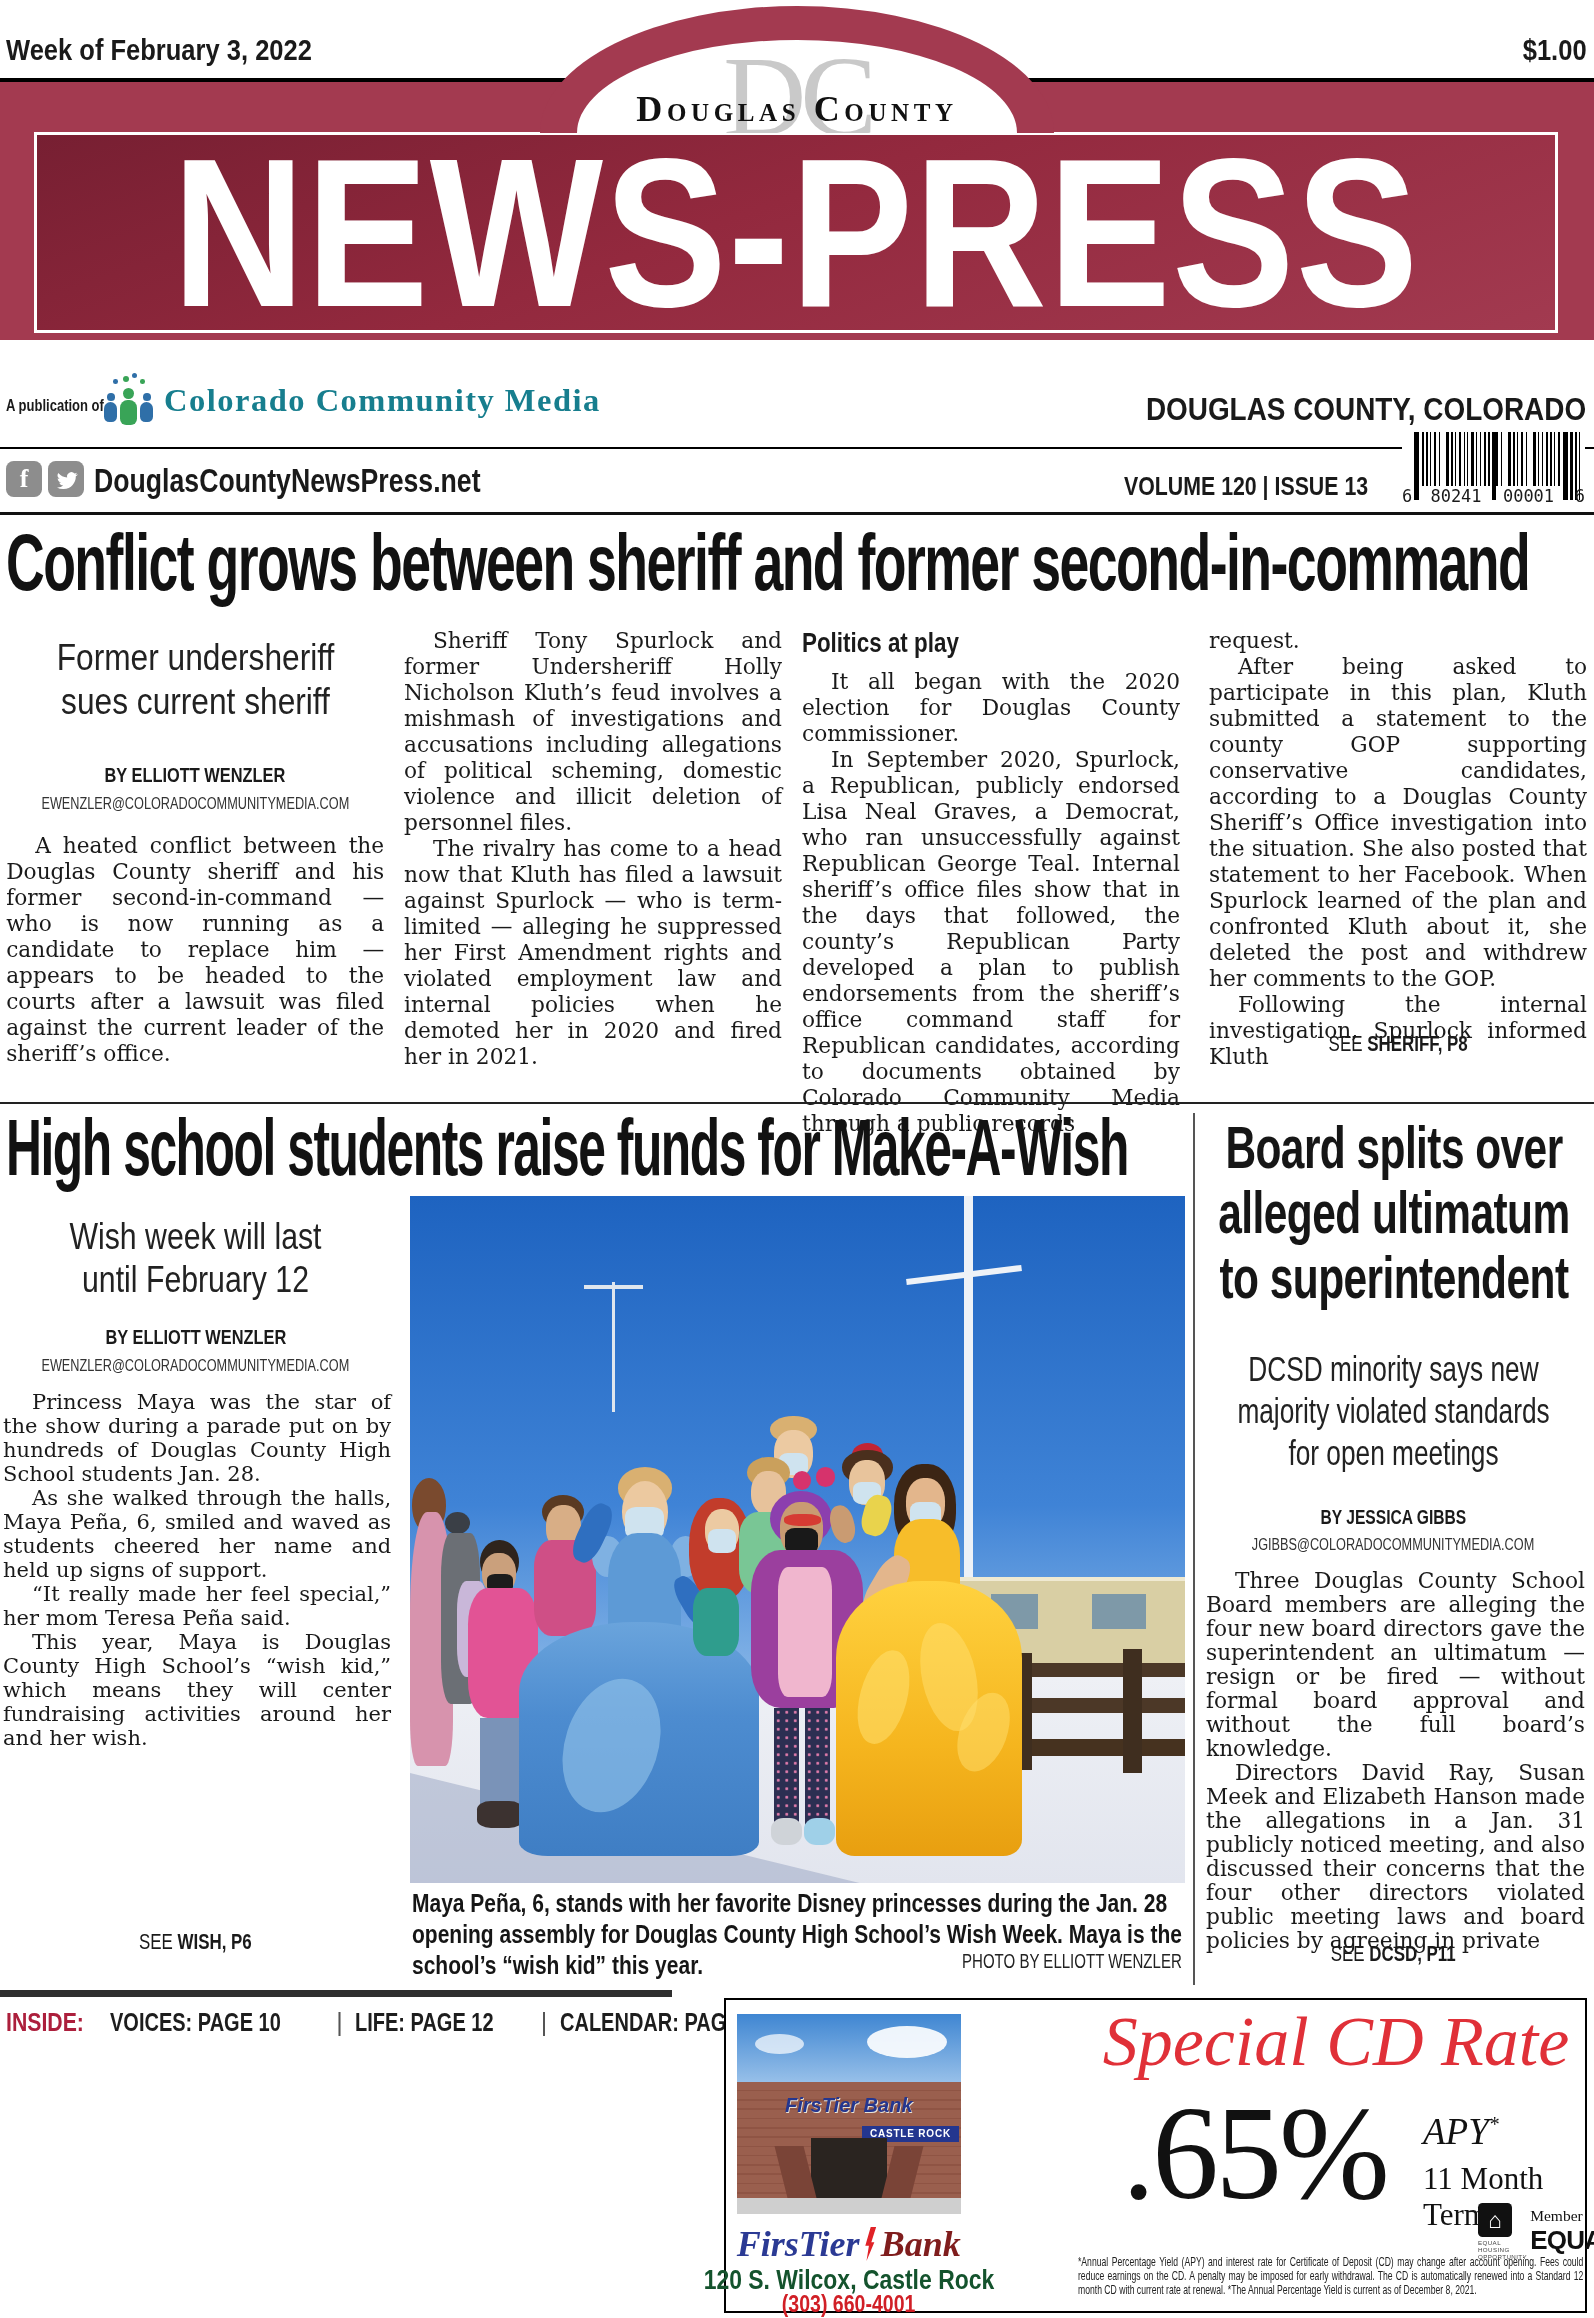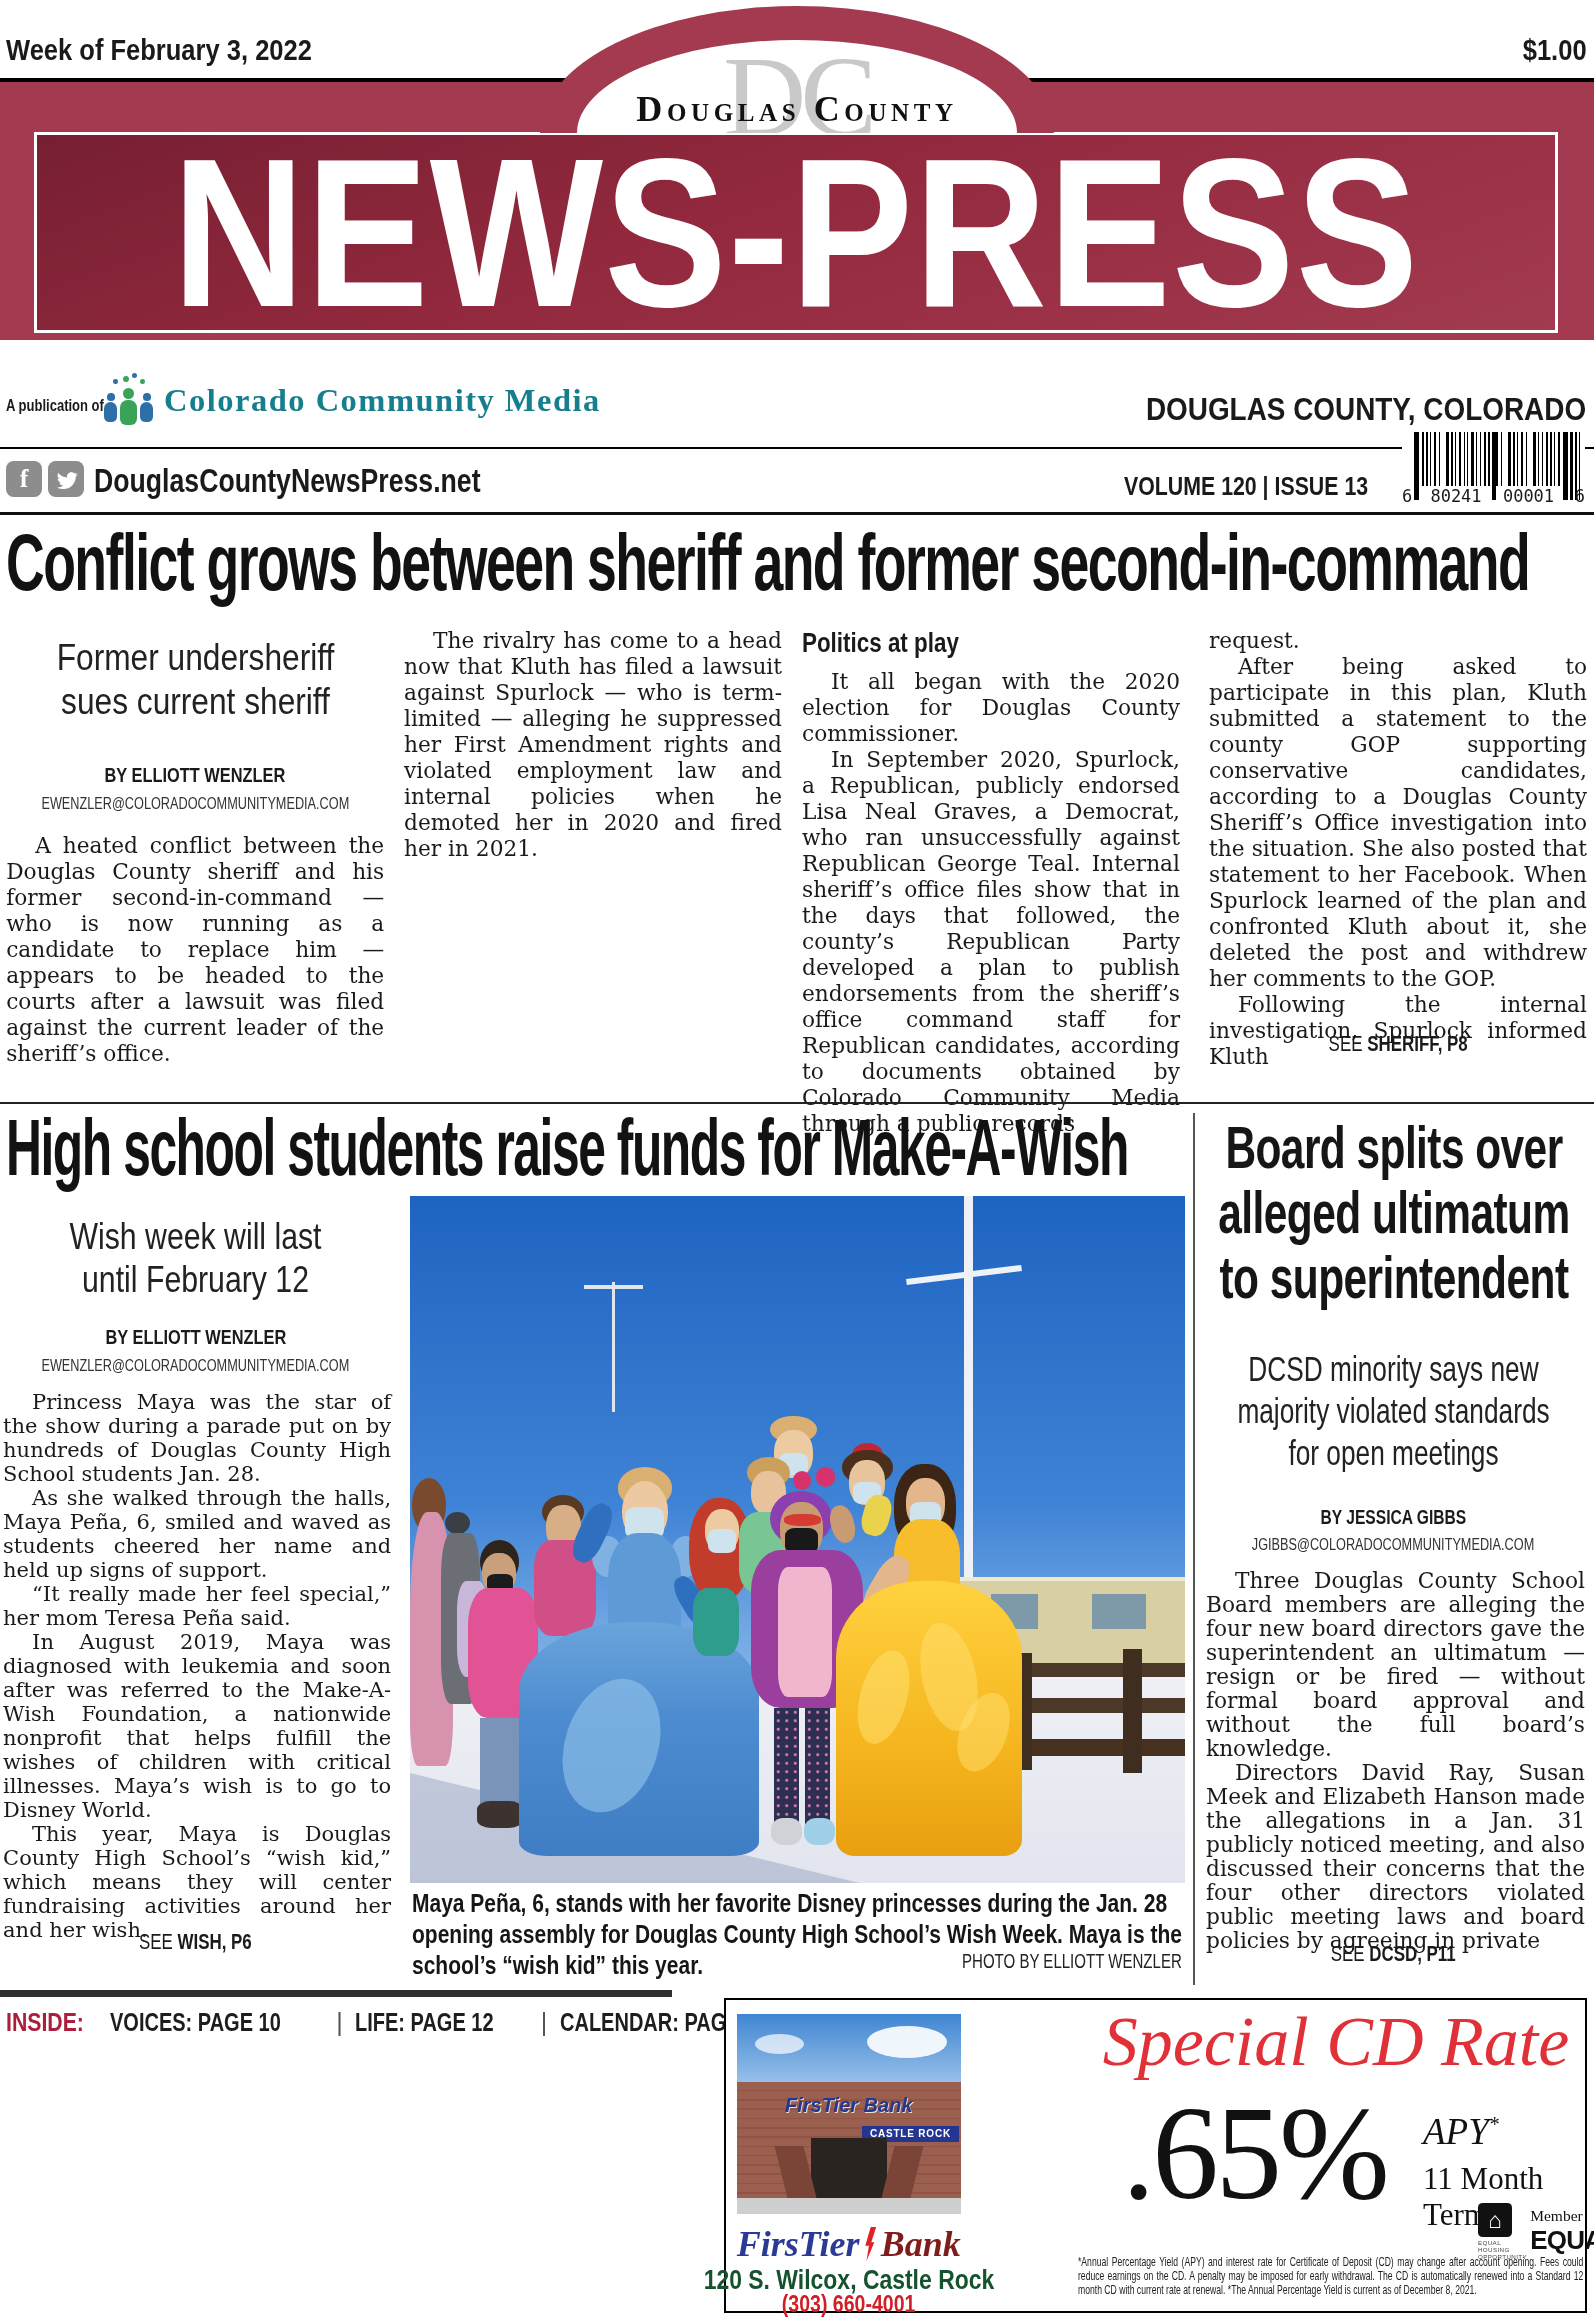--- a/index.html
+++ b/index.html
@@ -137,20 +137,21 @@
   <div class="abs flexC" style="left:6.2px;top:763px;width:378px;font-size:21px;font-weight:700;">
     <span class="sqC" style="transform:scaleX(.78);">BY ELLIOTT WENZLER</span>
   </div>
   <div class="abs flexC" style="left:6.2px;top:794px;width:378px;font-size:16.3px;color:#333;">
     <span class="sqC" style="transform:scaleX(.78);">EWENZLER@COLORADOCOMMUNITYMEDIA.COM</span>
   </div>
   <div class="abs serif just" style="left:6.2px;top:833px;width:378px;font-size:21.7px;line-height:26px;">
     <p class="bp">A heated conflict between the Douglas County sheriff and his former second-in-command — who is now running as a candidate to replace him — appears to be headed to the courts after a lawsuit was filed against the current leader of the sheriff’s office.</p>
   </div>
   <div class="abs serif just" style="left:404px;top:628px;width:378px;font-size:21.7px;line-height:26px;">
+    <p class="bp">Sheriff Tony Spurlock and former Undersheriff Holly Nicholson Kluth’s feud involves a mishmash of investigations and accusations including allegations of political scheming, domestic violence and illicit deletion of personnel files.</p>
     <p class="bp">The rivalry has come to a head now that Kluth has filed a lawsuit against Spurlock — who is term-limited — alleging he suppressed her First Amendment rights and violated employment law and internal policies when he demoted her in 2020 and fired her in 2021.</p>
   </div>
   <div class="abs" style="left:802px;top:627px;font-size:28px;font-weight:800;">
     <span class="sqL" style="transform:scaleX(.8);">Politics at play</span>
   </div>
   <div class="abs serif just" style="left:802px;top:669px;width:378px;font-size:21.7px;line-height:26px;">
     <p class="bp">It all began with the 2020 election for Douglas County commissioner.</p>
     <p class="bp">In September 2020, Spurlock, a Republican, publicly endorsed Lisa Neal Graves, a Democrat, who ran unsuccessfully against Republican George Teal. Internal sheriff’s office files show that in the days that followed, the county’s Republican Party developed a plan to publish endorsements from the sheriff’s office command staff for Republican candidates, according to documents obtained by Colorado Community Media through a public records</p>
   </div>
   <div class="abs serif just" style="left:1209px;top:628px;width:378px;font-size:21.7px;line-height:26px;">
@@ -175,21 +176,20 @@
   <div class="abs flexC" style="left:0;top:1325px;width:391px;font-size:21px;font-weight:700;">
     <span class="sqC" style="transform:scaleX(.78);">BY ELLIOTT WENZLER</span>
   </div>
   <div class="abs flexC" style="left:0;top:1356px;width:391px;font-size:16.3px;color:#333;">
     <span class="sqC" style="transform:scaleX(.78);">EWENZLER@COLORADOCOMMUNITYMEDIA.COM</span>
   </div>
   <div class="abs serif just" style="left:3.1px;top:1390px;width:388px;font-size:21px;line-height:24px;">
     <p class="bp">Princess Maya was the star of the show during a parade put on by hundreds of Douglas County High School students Jan. 28.</p>
     <p class="bp">As she walked through the halls, Maya Peña, 6, smiled and waved as students cheered her name and held up signs of support.</p>
     <p class="bp">“It really made her feel special,” her mom Teresa Peña said.</p>
-    <p class="bp">In August 2019, Maya was diagnosed with leukemia and soon after was referred to the Make-A-Wish Foundation, a nationwide nonprofit that helps fulfill the wishes of children with critical illnesses. Maya’s wish is to go to Disney World.</p>
     <p class="bp">This year, Maya is Douglas County High School’s “wish kid,” which means they will center fundraising activities around her and her wish.</p>
   </div>
   <div class="abs flexC" style="left:0;top:1929px;width:391px;font-size:21.7px;">
     <span class="sqC" style="transform:scaleX(.78);"><span>SEE</span> <b>WISH,</b> <b>P6</b></span>
   </div>
 
   <div class="abs" style="left:410px;top:1196px;width:775px;height:687px;overflow:hidden;background:#2e6fc4;">
     <div class="ph" style="inset:0;background:linear-gradient(180deg,#1e63c0 0%,#3f83d6 45%,#8ab8e8 72%,#c8dcf0 74%);"></div>
     <div class="ph" style="left:0;top:70%;width:100%;height:30%;background:linear-gradient(180deg,#eef0f5,#e2e5ee);"></div>
     <div class="ph" style="left:0;top:84%;width:58%;height:16%;background:#97a3c2;opacity:.5;clip-path:polygon(0 100%,100% 100%,0 0);"></div>

